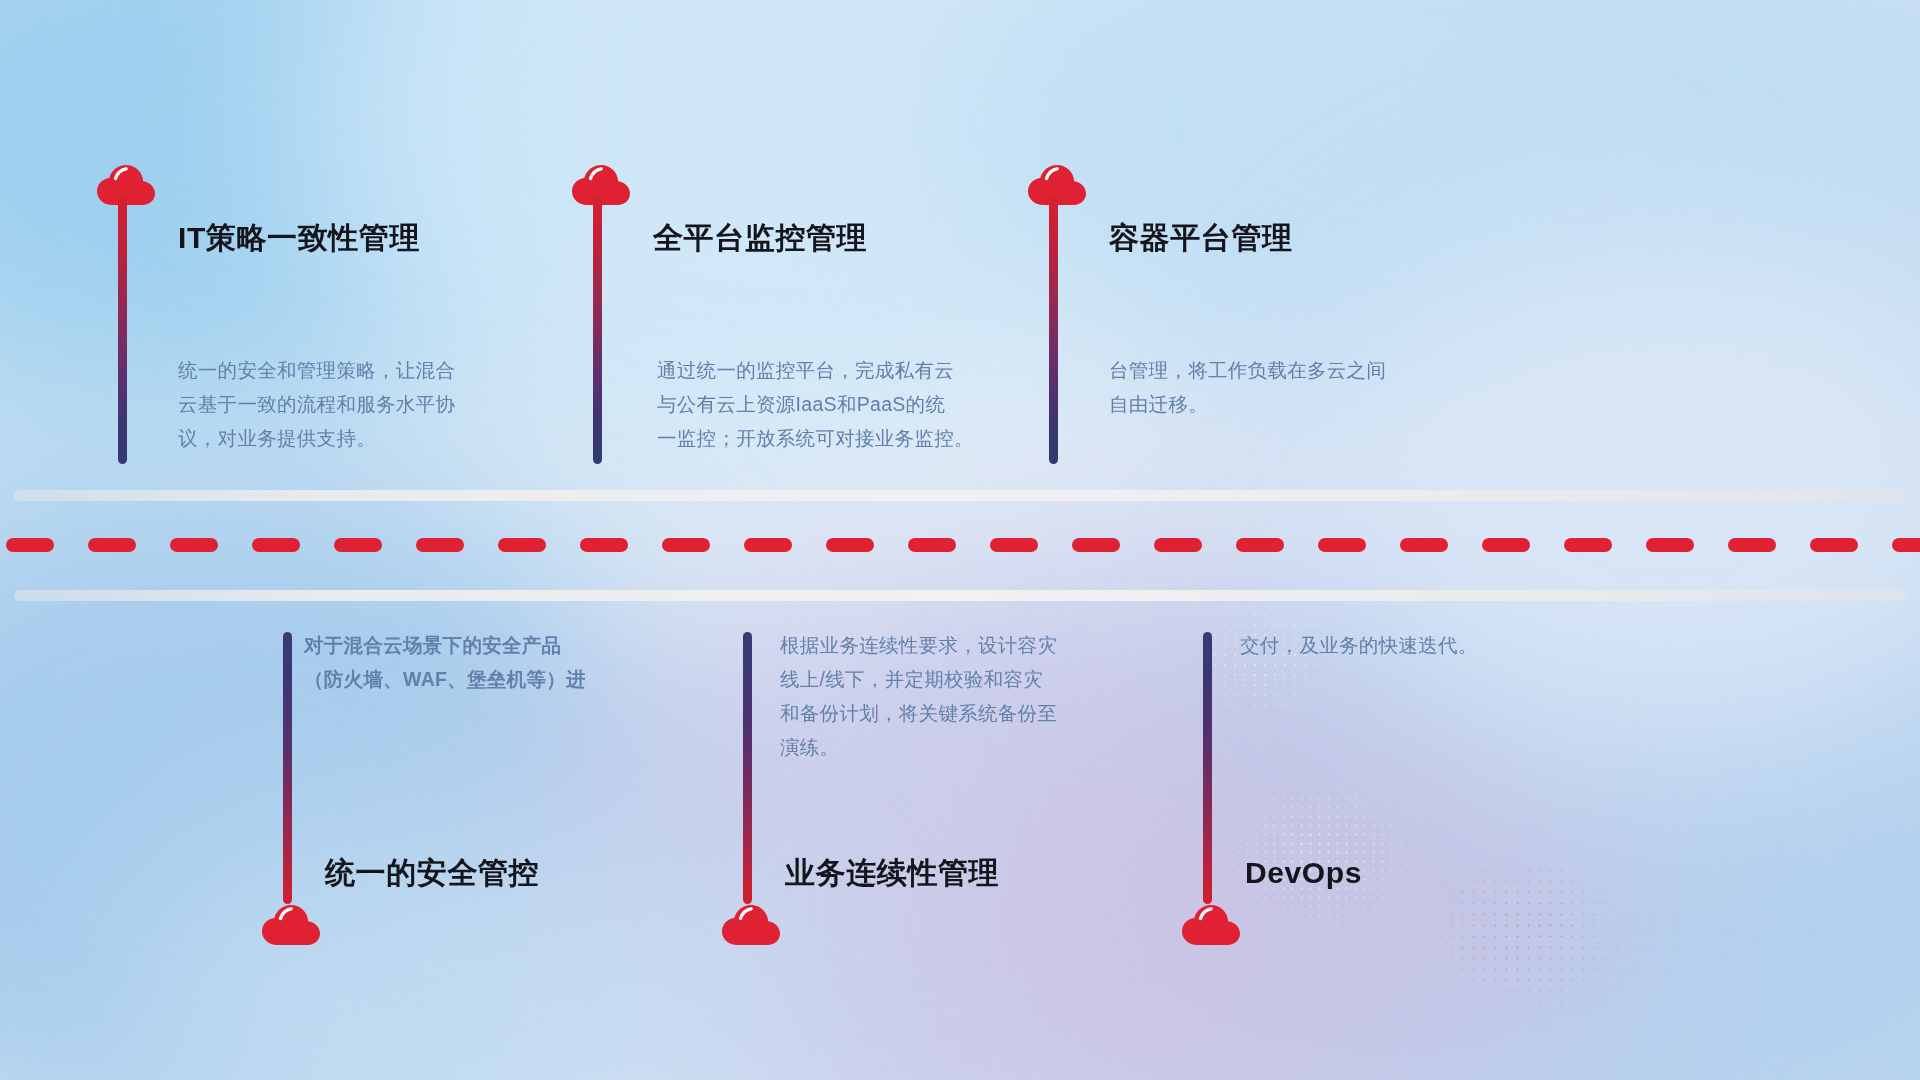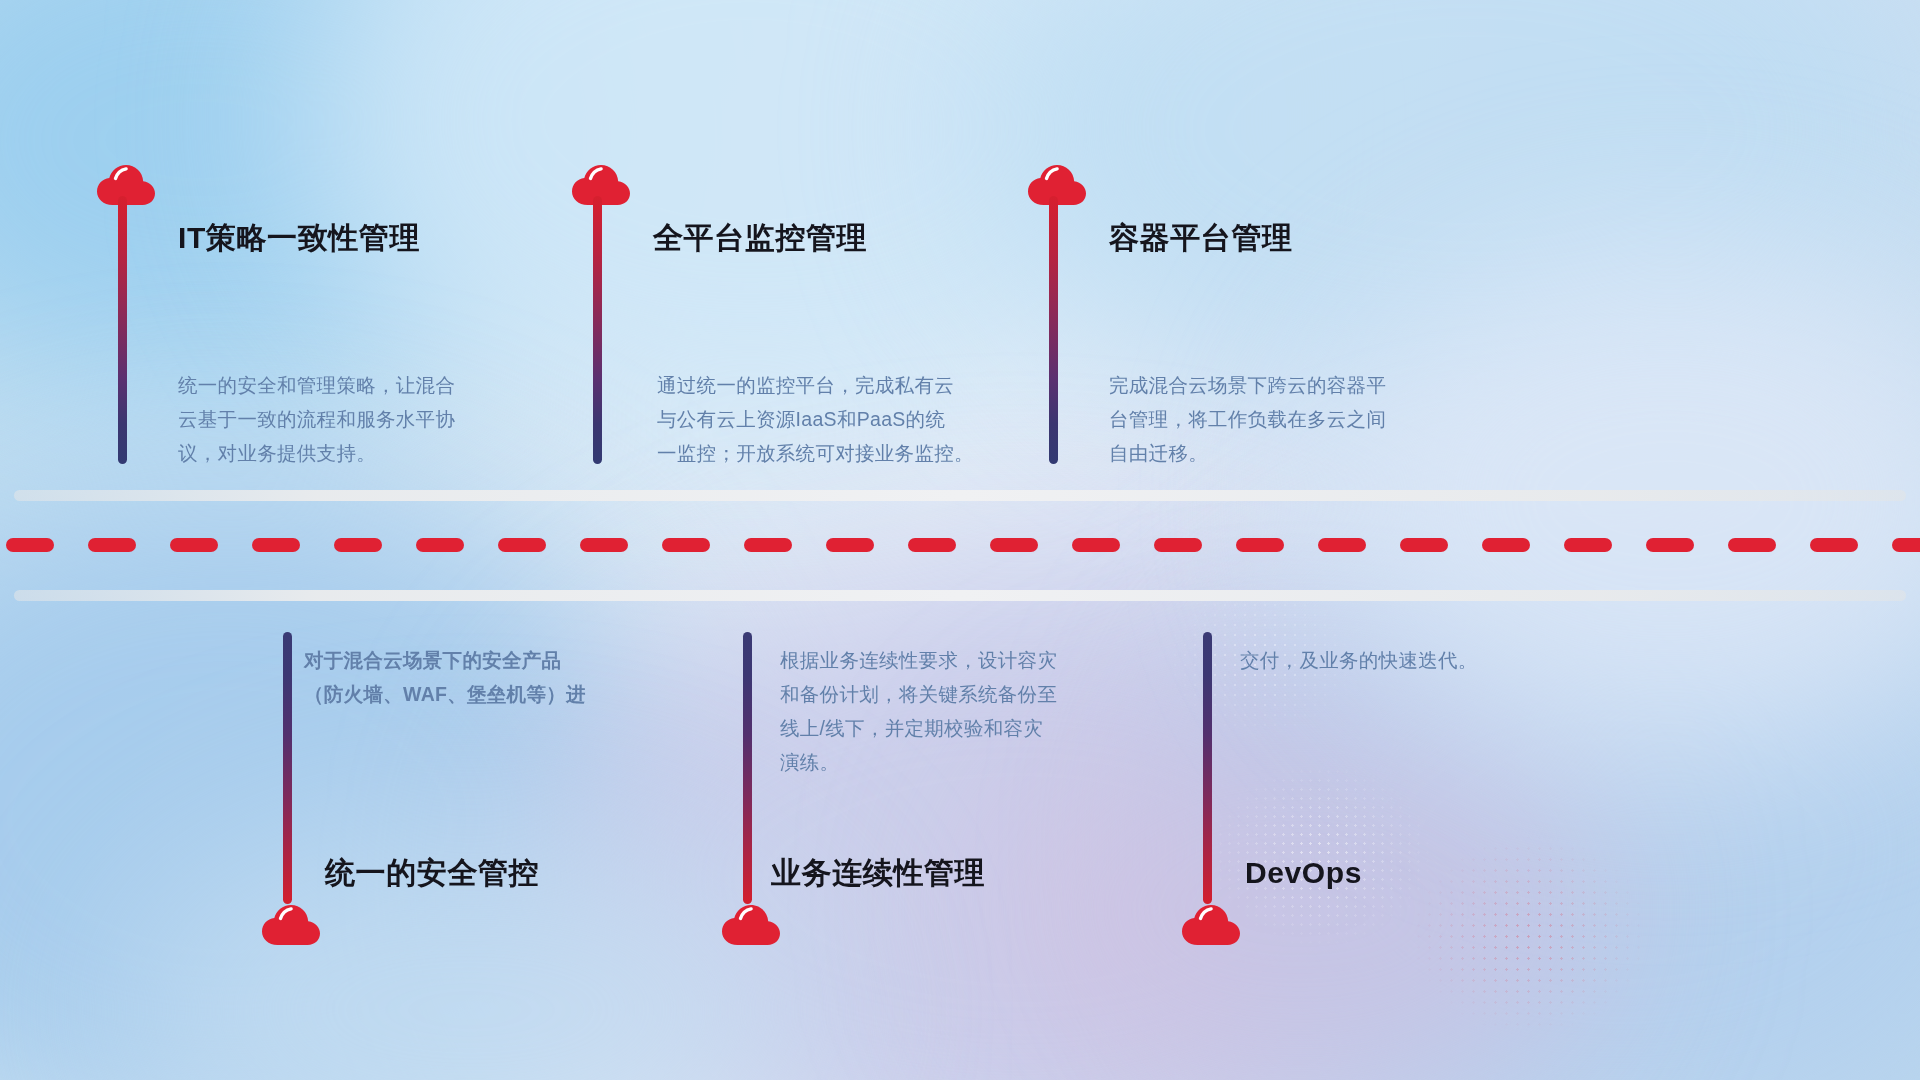--- a/index.html
+++ b/index.html
@@ -163,21 +163,20 @@
     line-height: 1.2;
     margin-top: 8px;
   }
   .col-body {
     position: absolute;
     width: 400px;
     font-size: 19.5px;
     line-height: 34px;
     color: #6280aa;
     letter-spacing: .3px;
-    margin-top: 15px;
   }
   .col-body p { margin: 0; }
 
   
   #col-1 { left: 0;    top: 0; }
   #col-2 { left: 470px; top: 0; }
   #col-3 { left: 938px; top: 0; }
 
   .top .cloud  { top: 160px; }
   .top .stalk  { top: 196px; height: 268px; }
@@ -210,21 +209,21 @@
   .bottom .col-title { top: 247px; }
 
   #col-4 .cloud { left: 110px; }
   #col-4 .stalk { left: 133px; }
   #col-4 .col-body  { left: 154px; font-weight: bold; }
   #col-4 .col-title { left: 175px; }
 
   #col-5 .cloud { left: 100px; }
   #col-5 .stalk { left: 123px; }
   #col-5 .col-body  { left: 160px; }
-  #col-5 .col-title { left: 151px; }
+  #col-5 .col-title { left: 165px; }
 
   #col-6 .cloud { left: 90px; }
   #col-6 .stalk { left: 113px; }
   #col-6 .col-body  { left: 150px; }
   #col-6 .col-title { left: 155px; }
 </style>
 </head>
 <body>
 
 <div id="stage">
@@ -277,21 +276,20 @@
   <div class="col top" id="col-3">
     <div class="cloud">
       <svg viewBox="0 0 62 46" xmlns="http://www.w3.org/2000/svg">
         <path d="M17.5 45C8.4 45 2 38.9 2 31.4c0-6.9 5.3-12.6 12.3-13.3C16.1 10.6 22.9 5 31 5c9.2 0 16.7 7.2 17.2 16.2C55.3 22.1 60 27.3 60 33.6 60 40.1 54.6 45 47.6 45z" fill="#e02133"></path>
         <path d="M20.5 18.5c1.6-5 5.6-8.6 10.6-9.6" fill="none" stroke="#ffffff" stroke-width="3.4" stroke-linecap="round"></path>
       </svg>
     </div>
     <div class="stalk stalk-down"></div>
     <div class="col-title">容器平台管理</div>
     <div class="col-body">
-      <p>完成混合云场景下跨云的容器平</p>
       <p>台管理，将工作负载在多云之间</p>
       <p>自由迁移。</p>
     </div>
   </div>
 
   <div id="divider">
     <div class="rule rule-top"></div>
     <div class="dashes" id="dash-row">
         <div class="dash" style="background: rgb(224, 33, 51);"></div>
         <div class="dash" style="background: rgb(224, 33, 51);"></div>
@@ -332,22 +330,22 @@
       <svg viewBox="0 0 62 46" xmlns="http://www.w3.org/2000/svg">
         <path d="M17.5 45C8.4 45 2 38.9 2 31.4c0-6.9 5.3-12.6 12.3-13.3C16.1 10.6 22.9 5 31 5c9.2 0 16.7 7.2 17.2 16.2C55.3 22.1 60 27.3 60 33.6 60 40.1 54.6 45 47.6 45z" fill="#e02133"></path>
         <path d="M20.5 18.5c1.6-5 5.6-8.6 10.6-9.6" fill="none" stroke="#ffffff" stroke-width="3.4" stroke-linecap="round"></path>
       </svg>
     </div>
   </div>
 
   <div class="col bottom" id="col-5">
     <div class="col-body">
       <p>根据业务连续性要求，设计容灾</p>
+      <p>线上/线下，并定期校验和容灾</p>
       <p>和备份计划，将关键系统备份至</p>
-      <p>线上/线下，并定期校验和容灾</p>
       <p>演练。</p>
     </div>
     <div class="stalk stalk-up"></div>
     <div class="col-title">业务连续性管理</div>
     <div class="cloud">
       <svg viewBox="0 0 62 46" xmlns="http://www.w3.org/2000/svg">
         <path d="M17.5 45C8.4 45 2 38.9 2 31.4c0-6.9 5.3-12.6 12.3-13.3C16.1 10.6 22.9 5 31 5c9.2 0 16.7 7.2 17.2 16.2C55.3 22.1 60 27.3 60 33.6 60 40.1 54.6 45 47.6 45z" fill="#e02133"></path>
         <path d="M20.5 18.5c1.6-5 5.6-8.6 10.6-9.6" fill="none" stroke="#ffffff" stroke-width="3.4" stroke-linecap="round"></path>
       </svg>
     </div>

